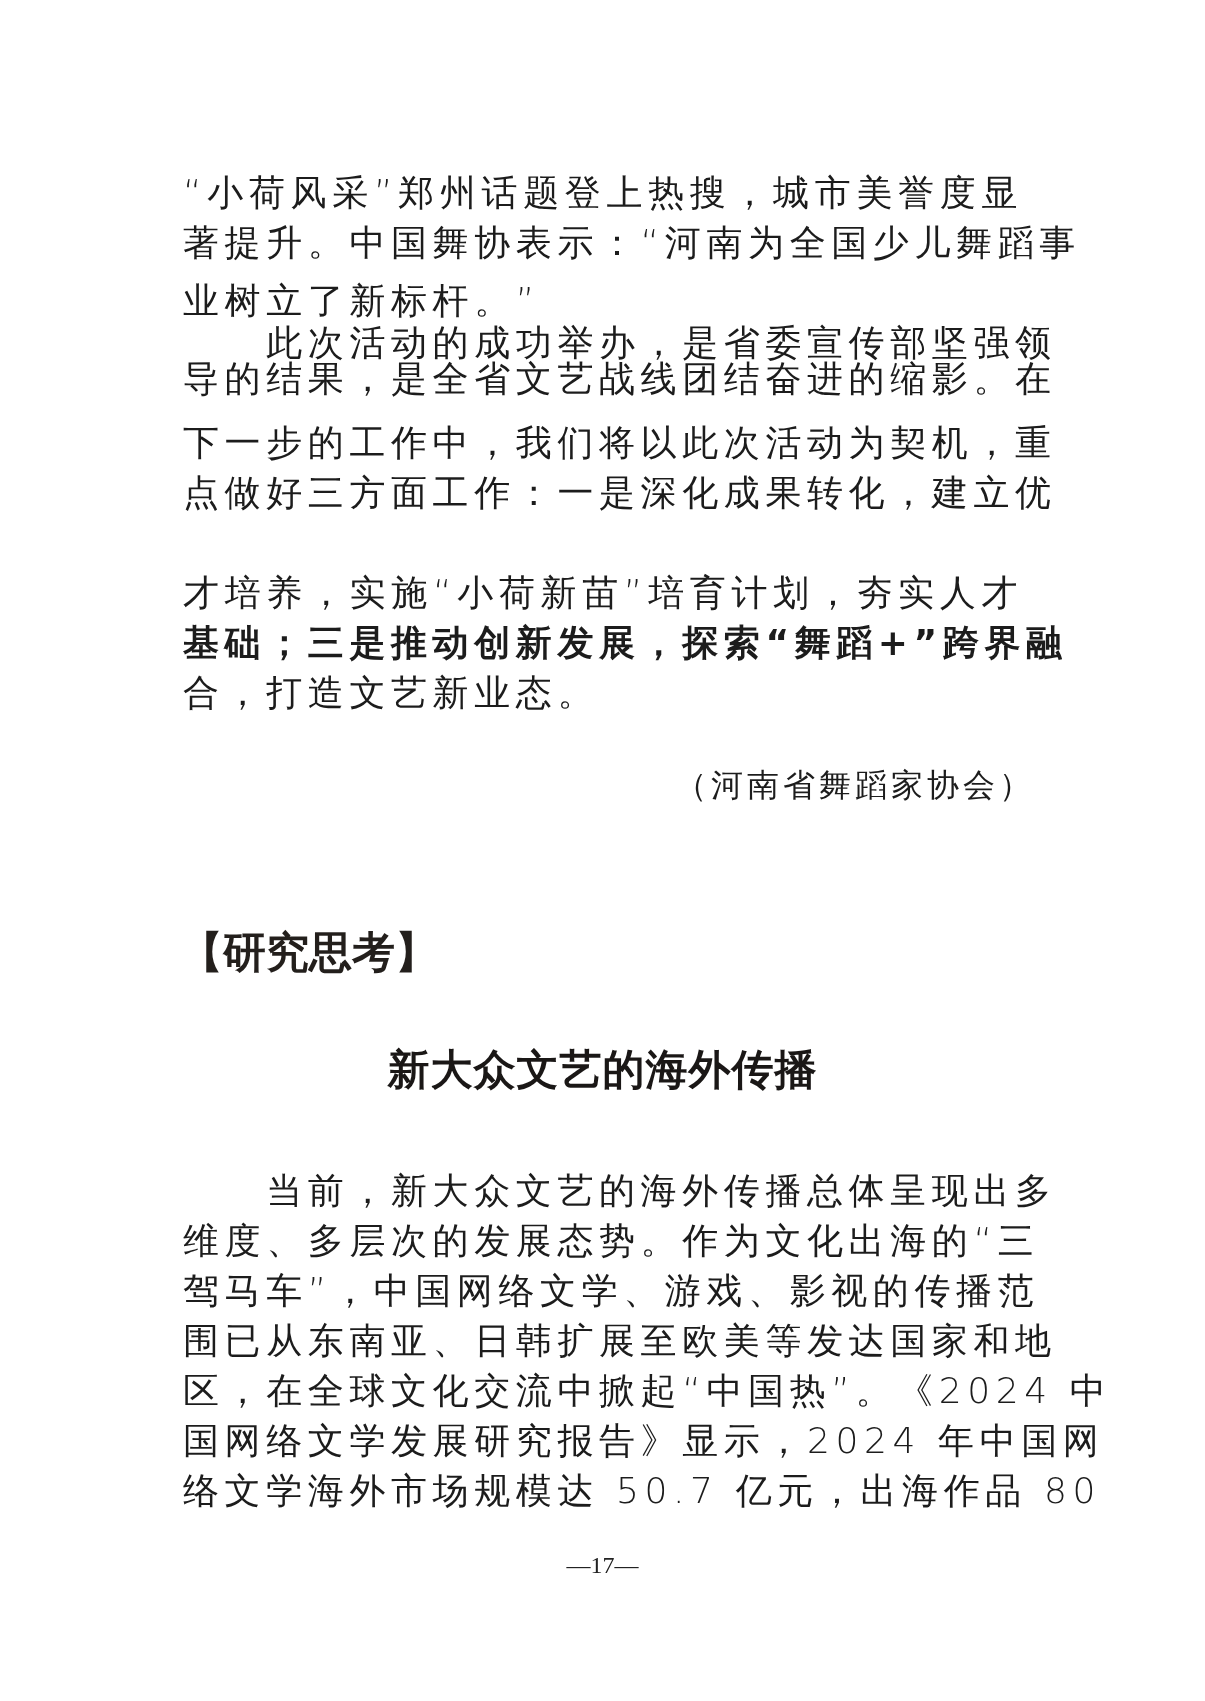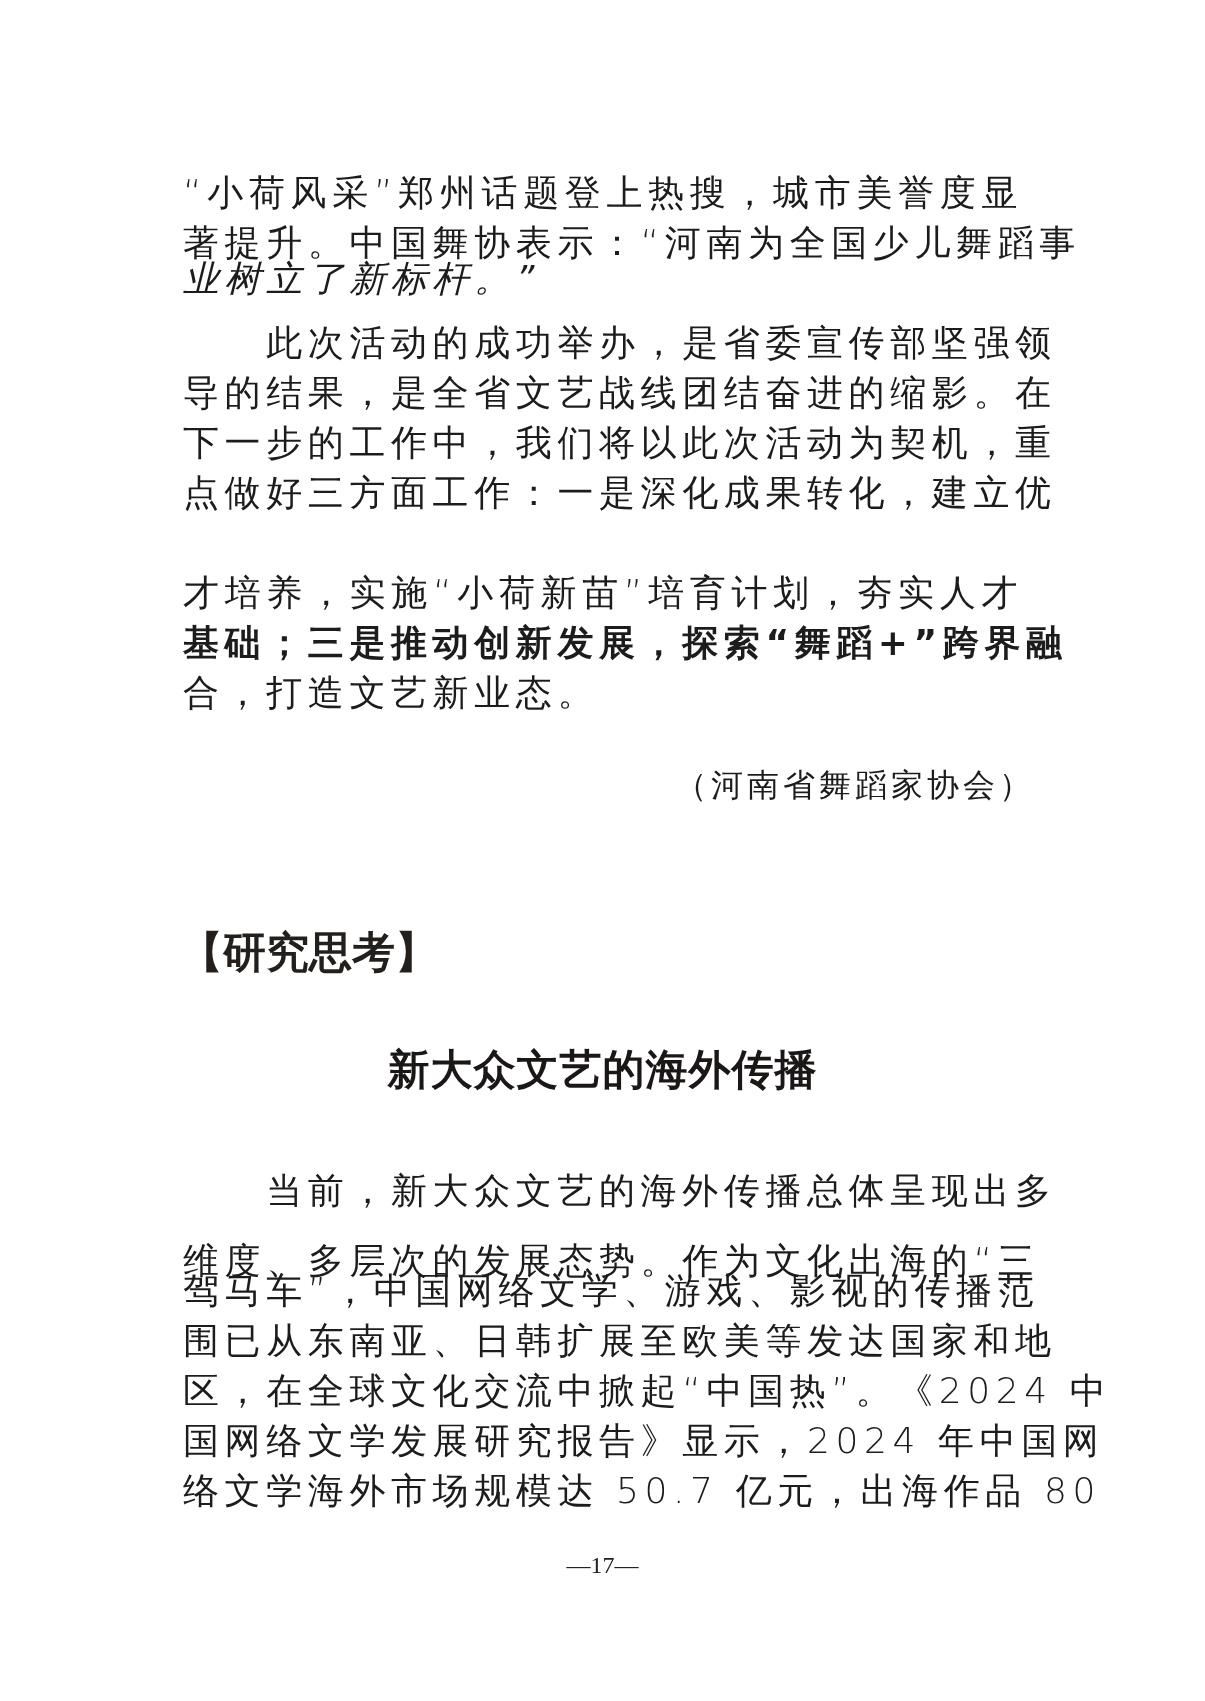--- a/index.html
+++ b/index.html
@@ -84,37 +84,37 @@
       color: #222;
     }
   </style>
 </head>
 <body>
 
 <div class="page">
 
   <div class="line justify" style="top:170px;">“小荷风采”郑州话题登上热搜，城市美誉度显</div>
   <div class="line justify" style="top:220px;">著提升。中国舞协表示：“河南为全国少儿舞蹈事</div>
-  <div class="line" style="top:256px;font-style:italic;">业树立了新标杆。”</div>
+  <div class="line" style="top:278px;">业树立了新标杆。”</div>
   <div class="line justify" style="top:320px;">　　此次活动的成功举办，是省委宣传部坚强领</div>
-  <div class="line justify" style="top:370px;">导的结果，是全省文艺战线团结奋进的缩影。在</div>
+  <div class="line justify" style="top:356px;">导的结果，是全省文艺战线团结奋进的缩影。在</div>
   <div class="line justify" style="top:420px;">下一步的工作中，我们将以此次活动为契机，重</div>
   <div class="line justify" style="top:470px;">点做好三方面工作：一是深化成果转化，建立优</div>
   <div class="line justify" style="top:570px;">才培养，实施“小荷新苗”培育计划，夯实人才</div>
   <div class="line justify" style="top:620px;font-weight:bold;">基础；三是推动创新发展，探索“舞蹈+”跨界融</div>
   <div class="line" style="top:670px;">合，打造文艺新业态。</div>
 
   <div class="signature">（河南省舞蹈家协会）</div>
 
   <div class="section-tag">【研究思考】</div>
 
   <div class="article-title">新大众文艺的海外传播</div>
 
   <div class="line justify" style="top:1168px;">　　当前，新大众文艺的海外传播总体呈现出多</div>
-  <div class="line justify" style="top:1218px;margin-top:20px;">维度、多层次的发展态势。作为文化出海的“三</div>
+  <div class="line justify" style="top:1218px;">维度、多层次的发展态势。作为文化出海的“三</div>
   <div class="line justify" style="top:1268px;">驾马车”，中国网络文学、游戏、影视的传播范</div>
   <div class="line justify" style="top:1318px;">围已从东南亚、日韩扩展至欧美等发达国家和地</div>
   <div class="line justify" style="top:1368px;">区，在全球文化交流中掀起“中国热”。《2024 中</div>
   <div class="line justify" style="top:1418px;">国网络文学发展研究报告》显示，2024 年中国网</div>
   <div class="line justify" style="top:1468px;">络文学海外市场规模达 50.7 亿元，出海作品 80</div>
 
   <div class="page-number">—17—</div>
 
 </div>
 

